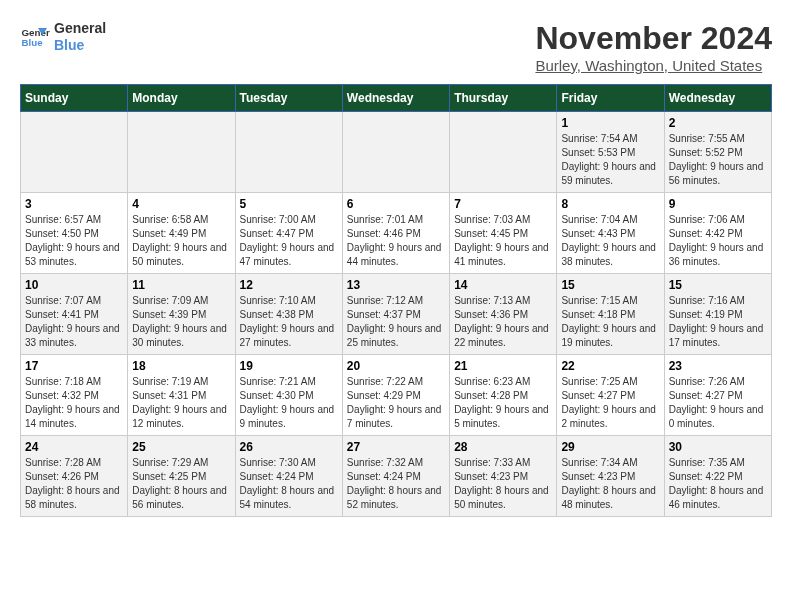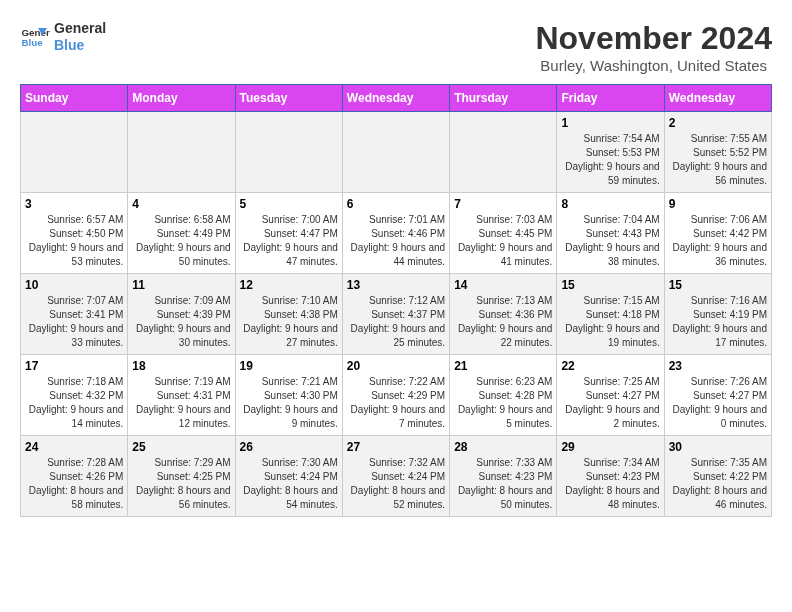--- a/index.html
+++ b/index.html
@@ -19,38 +19,39 @@
     .logo {
       display: flex;
       align-items: center;
       gap: 4px;
     }
     .logo-icon {
       width: 30px;
       height: 30px;
     }
     .title-area {
-      text-align: center;
+      text-align: left;
     }
     .month-title {
       font-size: 32px;
       font-weight: bold;
       color: #333;
     }
     .location-title {
       font-size: 15px;
       color: #555;
+      text-decoration: underline;
     }
     table {
       width: 100%;
       border-collapse: collapse;
       font-size: 11px;
     }
     thead tr th {
-      background-color: #d946ef;
+      background-color: #14532d;
       color: #fff;
       padding: 6px 4px;
       text-align: left;
       font-size: 12px;
       font-weight: bold;
       border: 1px solid #3a62b0;
     }
     tbody tr td {
       border: 1px solid #ccc;
       vertical-align: top;
@@ -67,21 +68,20 @@
     .day-number {
       font-weight: bold;
       font-size: 12px;
       margin-bottom: 2px;
       display: block;
     }
     .day-info {
       font-size: 10px;
       line-height: 1.4;
       color: #333;
-      text-align: right;
     }
     .empty-cell {
       background-color: #fff;
     }
   </style>
 </head>
 <body>
 
 <div class="header-area">
   <div class="logo">
@@ -174,21 +174,21 @@
           <span class="day-number">9</span>
           <div class="day-info">Sunrise: 7:06 AM
 Sunset: 4:42 PM
 Daylight: 9 hours and 36 minutes.</div>
         </td>
       </tr>
       <tr>
         <td>
           <span class="day-number">10</span>
           <div class="day-info">Sunrise: 7:07 AM
-Sunset: 3:41 PM
+Sunset: 4:41 PM
 Daylight: 9 hours and 33 minutes.</div>
         </td>
         <td>
           <span class="day-number">11</span>
           <div class="day-info">Sunrise: 7:09 AM
 Sunset: 4:39 PM
 Daylight: 9 hours and 30 minutes.</div>
         </td>
         <td>
           <span class="day-number">12</span>

